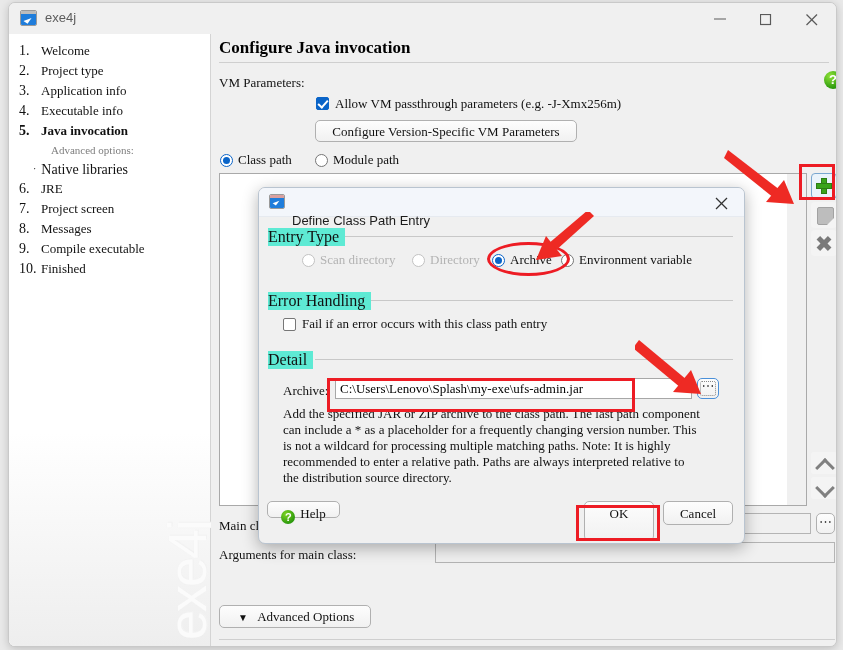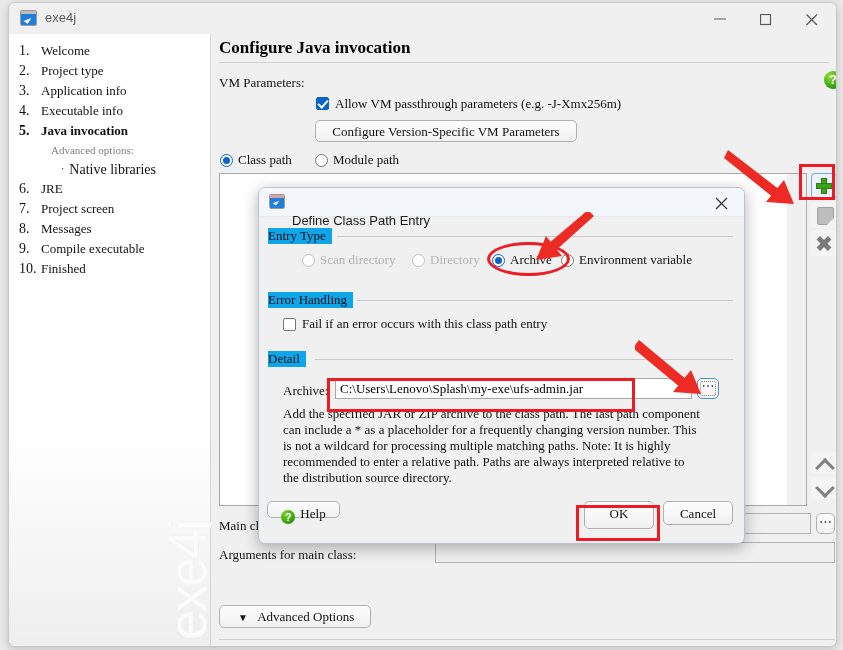--- a/index.html
+++ b/index.html
@@ -110,21 +110,21 @@
   .nav-item .lbl { position: absolute; left: 32px; }
   .nav-item.active { font-weight: bold; }
   .nav-sub-head {
     height: 18px; line-height: 18px;
     padding-left: 42px;
     font-size: 11px;
     color: #7e7e7e;
   }
   .nav-sub {
     height: 20px; line-height: 20px;
-    padding-left: 52px;
+    padding-left: 24px;
     font-size: 14px;
     color: #111;
     white-space: nowrap;
   }
   .nav-sub .bullet { margin-right: 5px; font-size: 10px; vertical-align: 2px;}
 
   
   .content {
     position: absolute; left: 202px; top: 31px;
     width: 625px; height: 612px;
@@ -311,21 +311,21 @@
   .dlg-titletext{
     position:absolute;left:33px;top:5px;
     font-family:"Liberation Sans",sans-serif;font-size:13px;color:#1c1c1c;margin-top:20px;
   }
   .dlg-close{
     position:absolute;right:0;top:0;width:44px;height:28px;
   }
   .dlg-close svg{position:absolute;left:15px;top:9px;}
 
   .group-label{
-    position:absolute;font-size:13px;color:#111;background:#0ea5e9;
+    position:absolute;font-size:16px;color:#111;background:#5eead4;
     padding-right:6px; z-index:2;
   }
   .group-rule{
     position:absolute;height:1px;background:#c8c8c8;
   }
   .hint-text{
     position:absolute;font-size:13px;color:#111;line-height:16px;width:420px;
   }
 
   
@@ -521,21 +521,21 @@
 
     <div class="lbl" style="left:24px; top:195px;">Archive:</div>
     <div class="txtfield" style="left:76px; top:190px; width:357px; height:21px;">C:\Users\Lenovo\Splash\my-exe\ufs-admin.jar</div>
     <div class="btn" style="left:438px; top:190px; width:22px; height:21px; line-height:14px; font-size:13px; border:1px solid #4a90d9; outline:1px dotted #888; outline-offset:-4px;">⋯</div>
 
     <div class="hint-text" style="left:24px; top:218px;">Add the specified JAR or ZIP archive to the class path. The last path component can include a * as a placeholder for a frequently changing version number. This is not a wildcard for processing multiple matching paths. Note: It is highly recommended to enter a relative path. Paths are always interpreted relative to the distribution source directory.</div>
 
     <div class="btn" style="left:8px; top:313px; width:73px; height:17px; line-height:23px;">
       <span class="helpicon">?</span><span>Help</span>
     </div>
-    <div class="btn" style="left:325px; top:313px; width:70px; height:28px; line-height:23px;">OK</div>
+    <div class="btn" style="left:325px; top:313px; width:70px; height:40px; line-height:23px;">OK</div>
     <div class="btn" style="left:404px; top:313px; width:70px; height:24px; line-height:23px;">Cancel</div>
   </div>
 
   <div class="redbox" style="left:799px; top:164px; width:36px; height:36px;"></div>
 
   <svg class="arrow-svg" style="left:722px; top:146px;" width="90" height="60" viewBox="0 0 90 60">
     <path d="M6 4 L58 44 L52 52 L2 12 Z" fill="#ee2a24"></path>
     <path d="M72 58 L44 56 L62 34 Z" fill="#ee2a24"></path>
   </svg>
 

